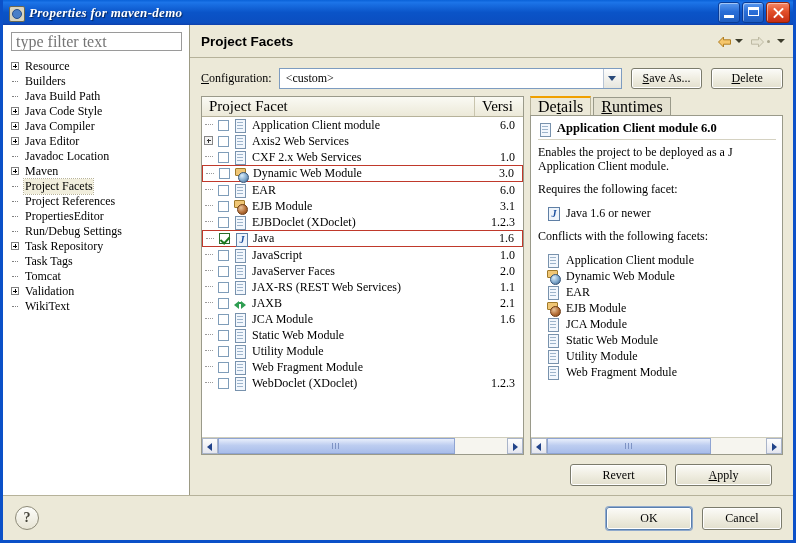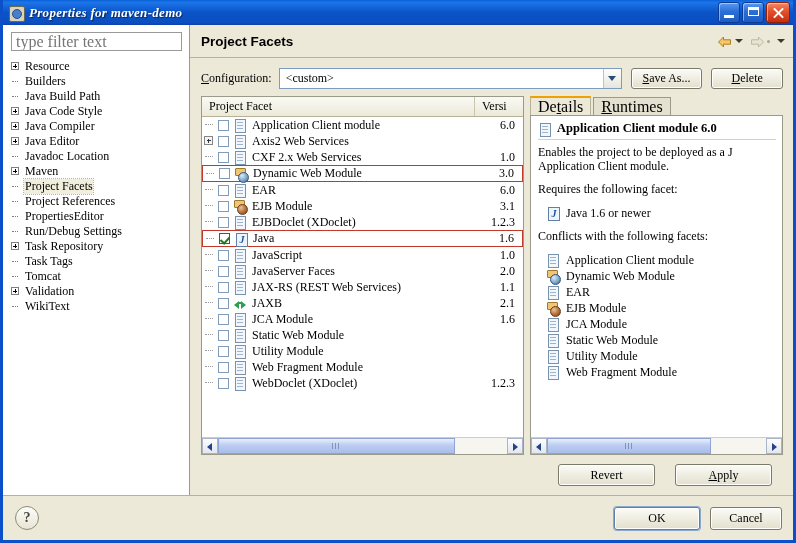--- a/index.html
+++ b/index.html
@@ -288,21 +288,21 @@
     display: flex; flex-direction: column;
     min-height: 0;
     box-sizing: border-box;
   }
   .thead {
     height: 19px; flex: 0 0 19px;
     display: flex;
     background: linear-gradient(180deg,#fafaf4,#ece9d8);
     border-bottom: 1px solid #b6b29a;
     font-family: "Liberation Serif", serif;
-    font-size: 12px;
+    font-size: 15px;
   }
   .th {
     display: flex; align-items: center;
     padding-left: 7px;
     box-sizing: border-box;
     color: #000;
   }
   .th.c1 { flex: 1 1 auto; border-right: 1px solid #c9c5ae; }
   .th.c2 { width: 48px; flex: 0 0 48px; overflow: hidden; }
   .tbody {
@@ -551,21 +551,21 @@
     white-space: nowrap;
   }
   .det-item .ficon { margin-right: 6px; }
   .det-gap { height: 8px; }
 
   
   .mid-btns {
     height: 40px; flex: 0 0 40px;
     display: flex; align-items: center; justify-content: flex-end;
     padding-right: 11px;
-    gap: 20px;
+    gap: 8px;
     box-sizing: border-box;
   }
   .btn-wide { width: 97px; height: 22px; }
   .footer {
     height: 45px; flex: 0 0 45px;
     border-top: 1px solid #b6b29a;
     display: flex; align-items: center;
     padding: 0 11px 0 12px;
     box-sizing: border-box;
   }
@@ -578,21 +578,21 @@
     font-family: "Liberation Serif", serif;
     font-size: 14px; font-weight: bold;
     display: flex; align-items: center; justify-content: center;
   }
   .footer-spacer { flex: 1 1 auto; }
   .btn-ok {
     width: 86px; height: 23px;
     box-shadow: inset 0 0 0 1px #fff, 0 0 0 1px #8fa9cc;
     border-color: #5a7fae;
   }
-  .btn-cancel { width: 72px; height: 23px; margin-left: 10px; }
+  .btn-cancel { width: 80px; height: 23px; margin-left: 10px; }
 </style>
 </head>
 <body>
 
 <div class="window">
 
   <div class="titlebar">
     <div class="title-icon">
       <div class="gear-outer"></div>
         <div class="gear-inner"></div>

